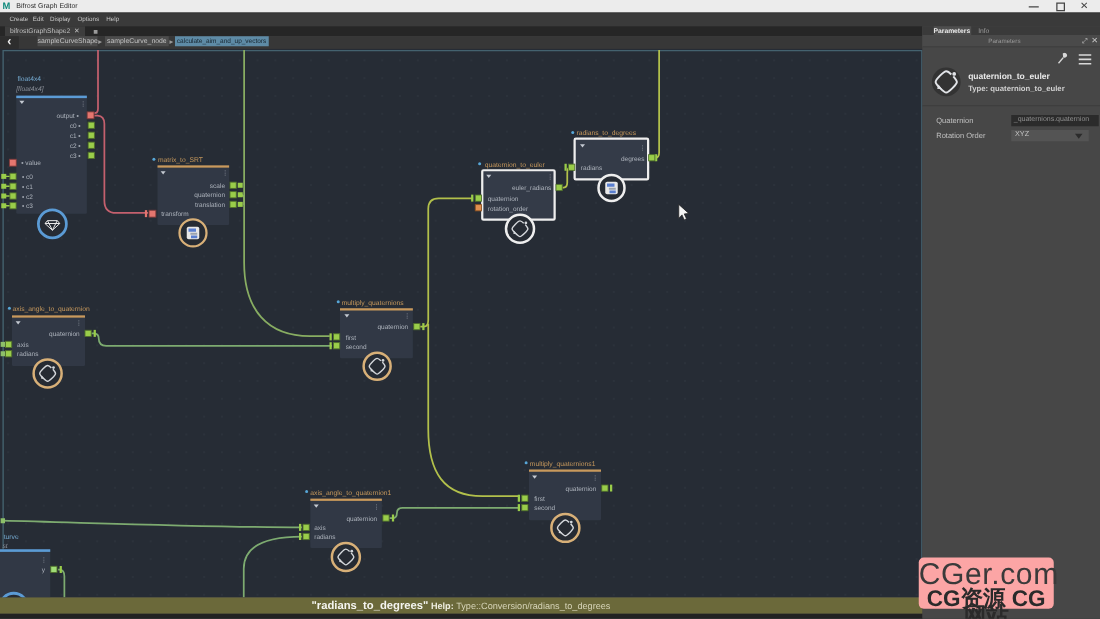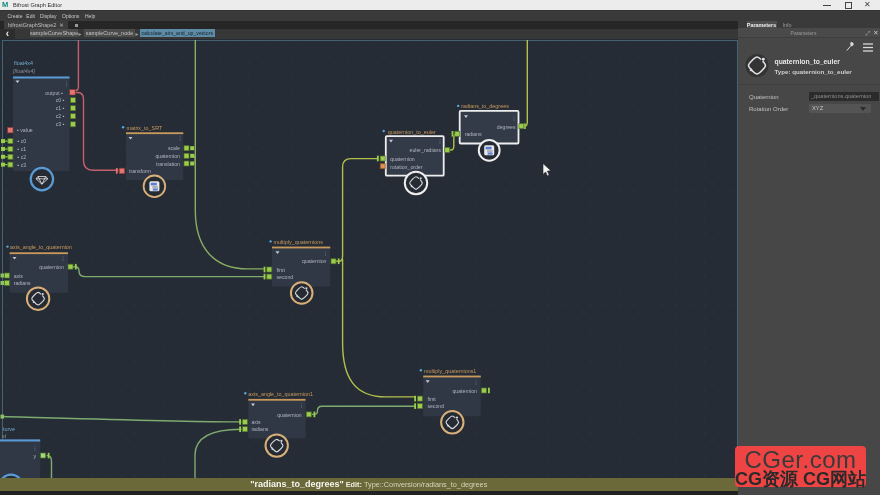--- a/index.html
+++ b/index.html
@@ -298,21 +298,21 @@
     <text x="36" y="457.9" text-anchor="end" fill="#aeb4bd" font-size="5.2">y</text>
     <rect x="40.6" y="453" width="5" height="5" fill="#9fdc76" stroke="#50702c" stroke-width="0.7"></rect>
     <circle cx="11" cy="485.8" r="11.2" fill="#262b33" stroke="#5b9bd5" stroke-width="2.2"></circle>
   </g>
 
   <path d="M543,163.5 l0,11 l2.6,-2.6 l1.8,4 l1.8,-0.9 l-1.8,-3.9 l3.6,-0.4 z" fill="#f5f5f5" stroke="#222" stroke-width="0.6"></path>
 </svg>
 
 <div class="abs" style="left:0;top:477.5px;width:737.5px;height:13.5px;background:#6b693a;color:#d6d4b8;font-size:7px;line-height:13.5px;text-align:center;">
   <span style="color:#f5f5f0;font-size:9px;font-weight:bold;">"radians_to_degrees"</span>
-  <span style="color:#efeee0;font-size:7.3px;font-weight:bold;"> Edit: </span><span style="font-size:7.3px;">Type::Conversion/radians_to_degrees</span>
+  <span style="color:#efeee0;font-size:7.3px;font-weight:bold;"> Help: </span><span style="font-size:7.3px;">Type::Conversion/radians_to_degrees</span>
 </div>
 <div class="abs" style="left:0;top:491px;width:737.5px;height:4px;background:#222222;"></div>
 
 <div class="abs" style="left:738px;top:20.5px;width:142px;height:474.5px;background:#474747;"></div>
 
 <div class="abs" style="left:738px;top:20.5px;width:142px;height:7.5px;background:#3a3a3a;"></div>
 <div class="abs" style="left:746.5px;top:20.5px;width:30px;height:7.5px;background:#4e4e4e;color:#ececec;font-size:5.4px;font-weight:bold;text-align:center;line-height:8px;">Parameters</div>
 <div class="abs" style="left:778px;top:20.5px;width:18px;height:7.5px;color:#9a9a9a;font-size:5.4px;text-align:center;line-height:8px;">Info</div>
 
 <div class="abs" style="left:738px;top:28px;width:142px;height:8.5px;background:#4a4a4a;border-bottom:1px solid #3e3e3e;"></div>
@@ -341,16 +341,16 @@
 <div class="abs" style="left:774.5px;top:58px;color:#e8e8e8;font-size:6.8px;font-weight:bold;">quaternion_to_euler</div>
 <div class="abs" style="left:774.5px;top:68px;color:#cfcfcf;font-size:6.2px;font-weight:bold;">Type: quaternion_to_euler</div>
 <div class="abs" style="left:738px;top:83.5px;width:142px;height:1px;background:#3e3e3e;"></div>
 
 <div class="abs" style="left:749px;top:93.5px;color:#c0c0c0;font-size:6px;">Quaternion</div>
 <div class="abs" style="left:809px;top:91.5px;width:70px;height:9.5px;background:#2b2b2b;color:#8f8f8f;font-size:5.6px;line-height:9.5px;padding-left:2px;box-sizing:border-box;">_quaternions.quaternion</div>
 <div class="abs" style="left:749px;top:105.5px;color:#c0c0c0;font-size:6px;">Rotation Order</div>
 <div class="abs" style="left:809px;top:103.5px;width:62px;height:9.5px;background:#545454;color:#c4c4c4;font-size:5.8px;line-height:9.5px;padding-left:3px;box-sizing:border-box;">XYZ</div>
 <div class="abs" style="left:860px;top:106.5px;width:0;height:0;border-left:3.8px solid transparent;border-right:3.8px solid transparent;border-top:4.5px solid #2b2b2b;"></div>
 
-<div class="abs" style="left:735px;top:446px;width:131px;height:41px;background:#ef4444;border-radius:4px;text-align:center;">
+<div class="abs" style="left:735px;top:446px;width:108px;height:41px;background:#fca5a5;border-radius:4px;text-align:center;">
   <div style="font-size:24px;color:#3a3a3a;line-height:26px;margin-top:1px;letter-spacing:0.5px;">CGer.com</div>
   <div style="font-size:18px;color:#2a2a2a;line-height:13px;font-weight:bold;">CG资源 CG网站</div>
 </div>
 
 </body></html>

